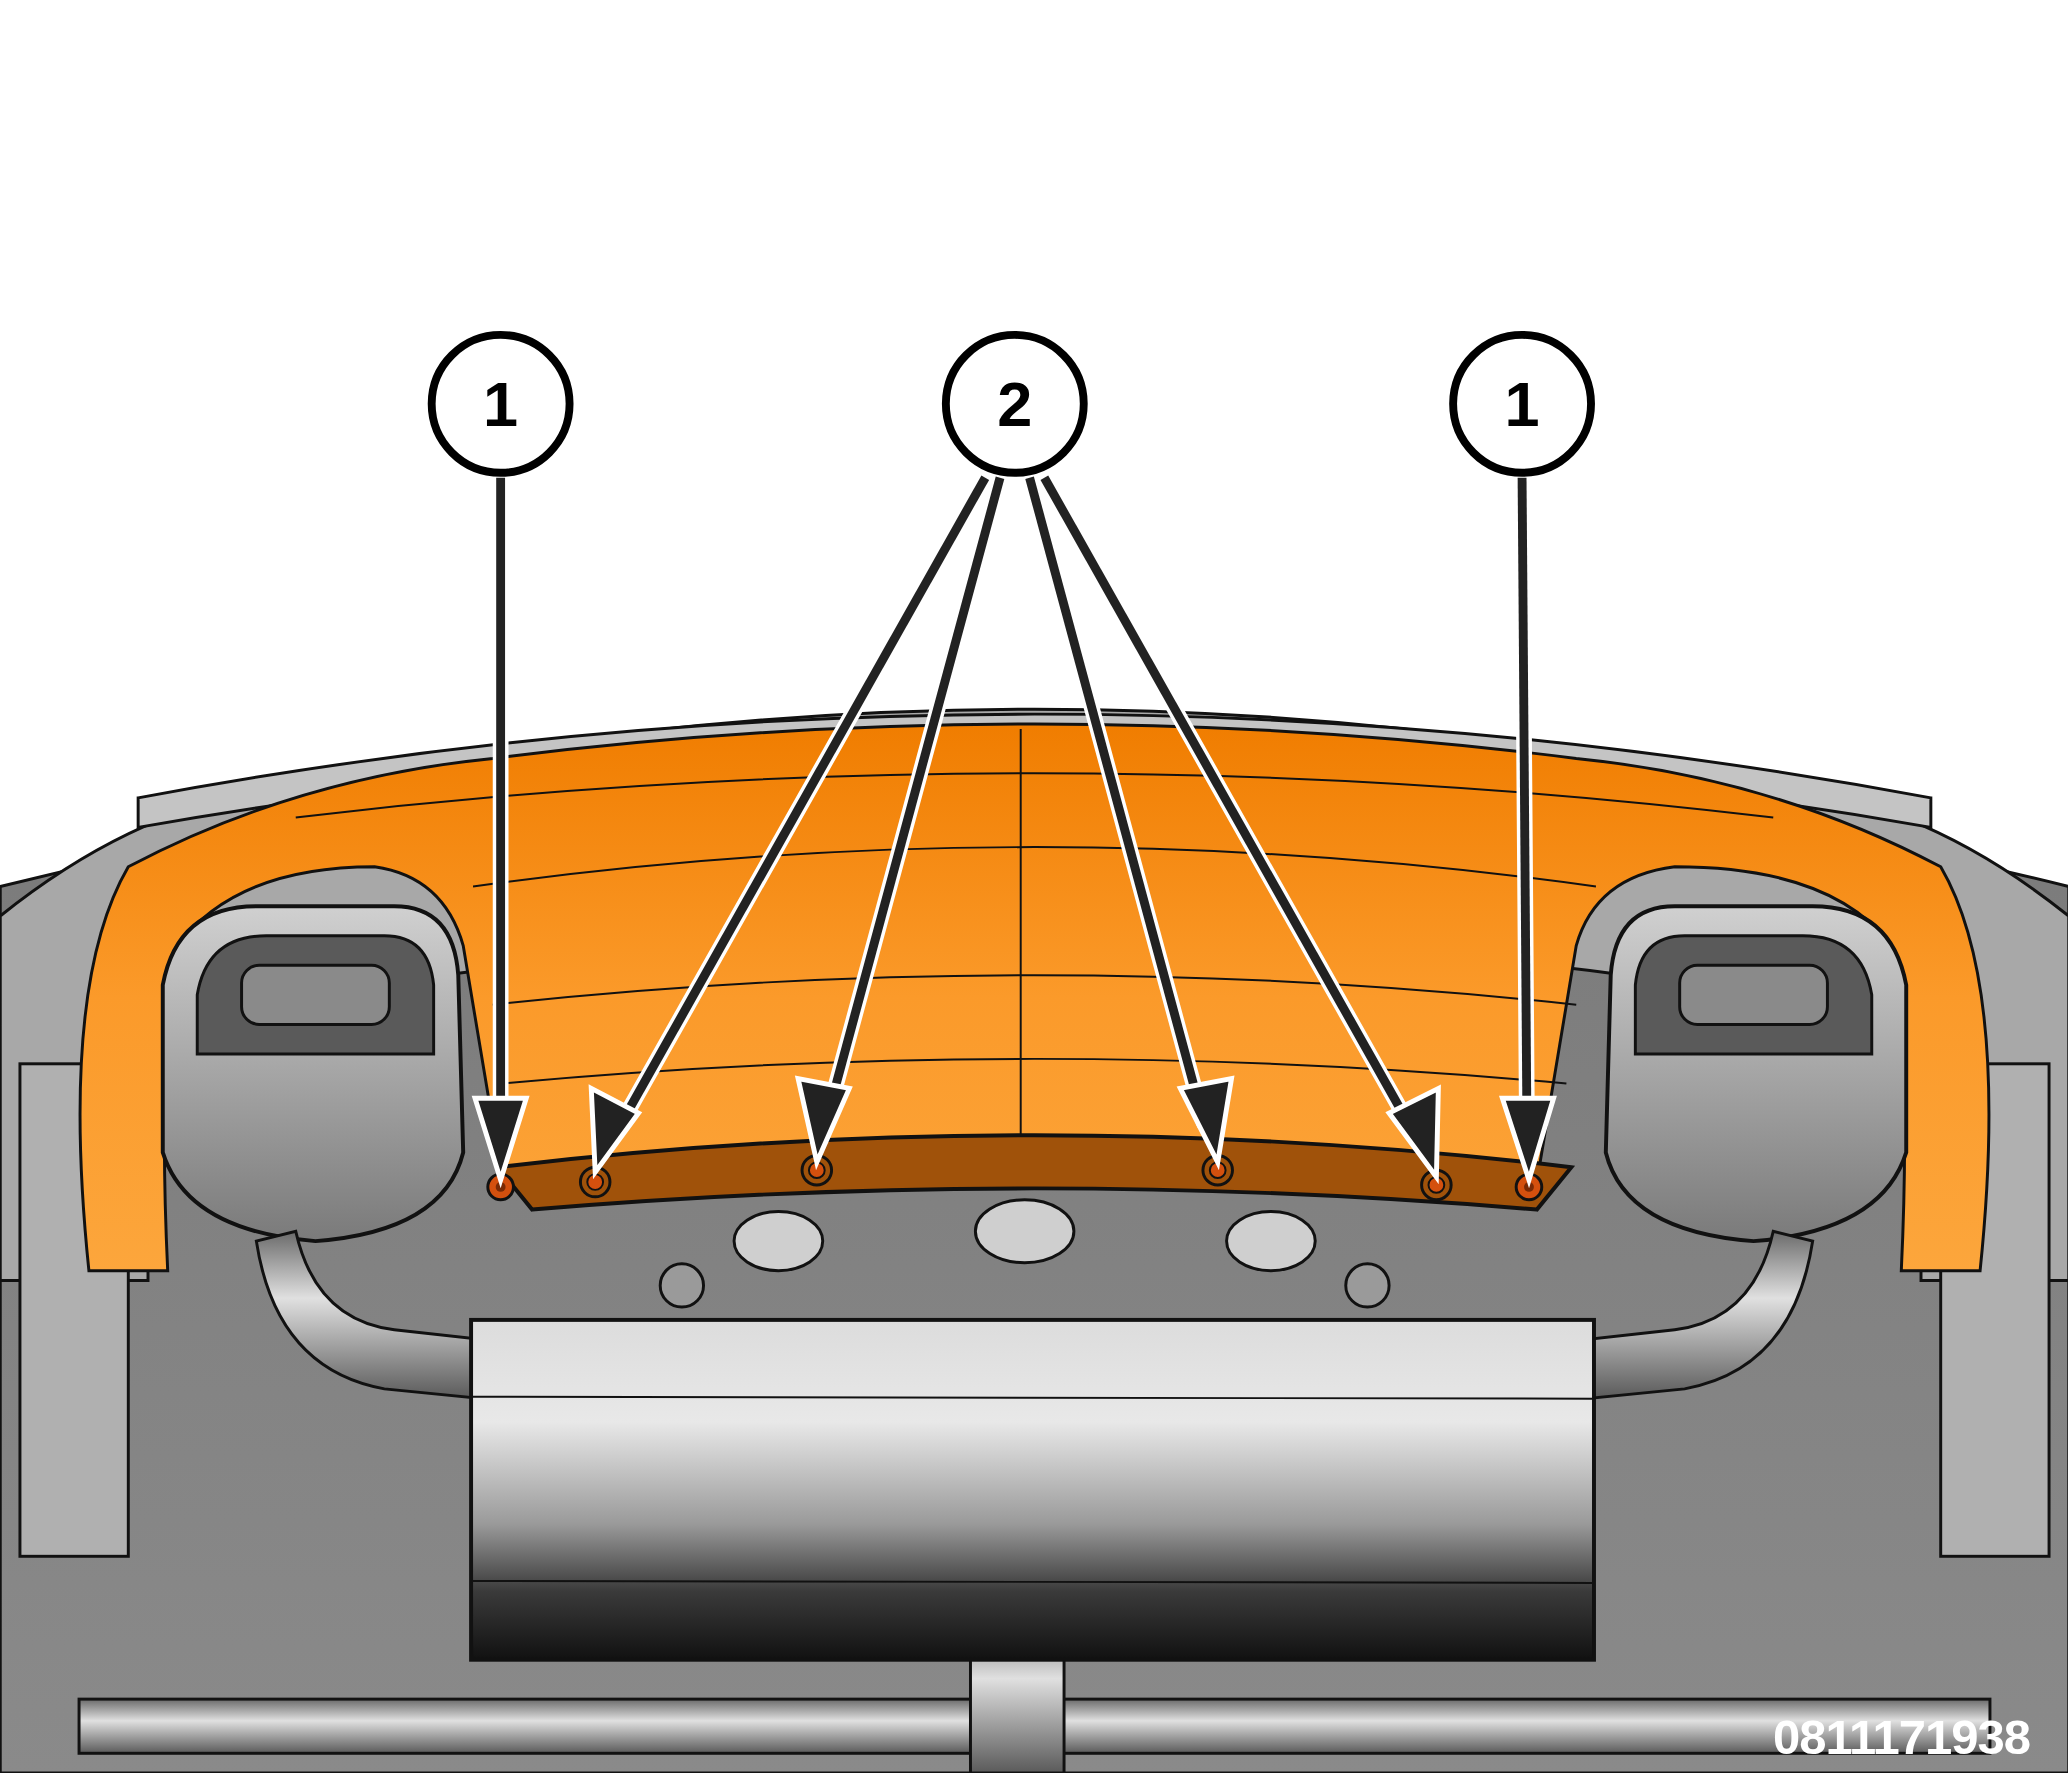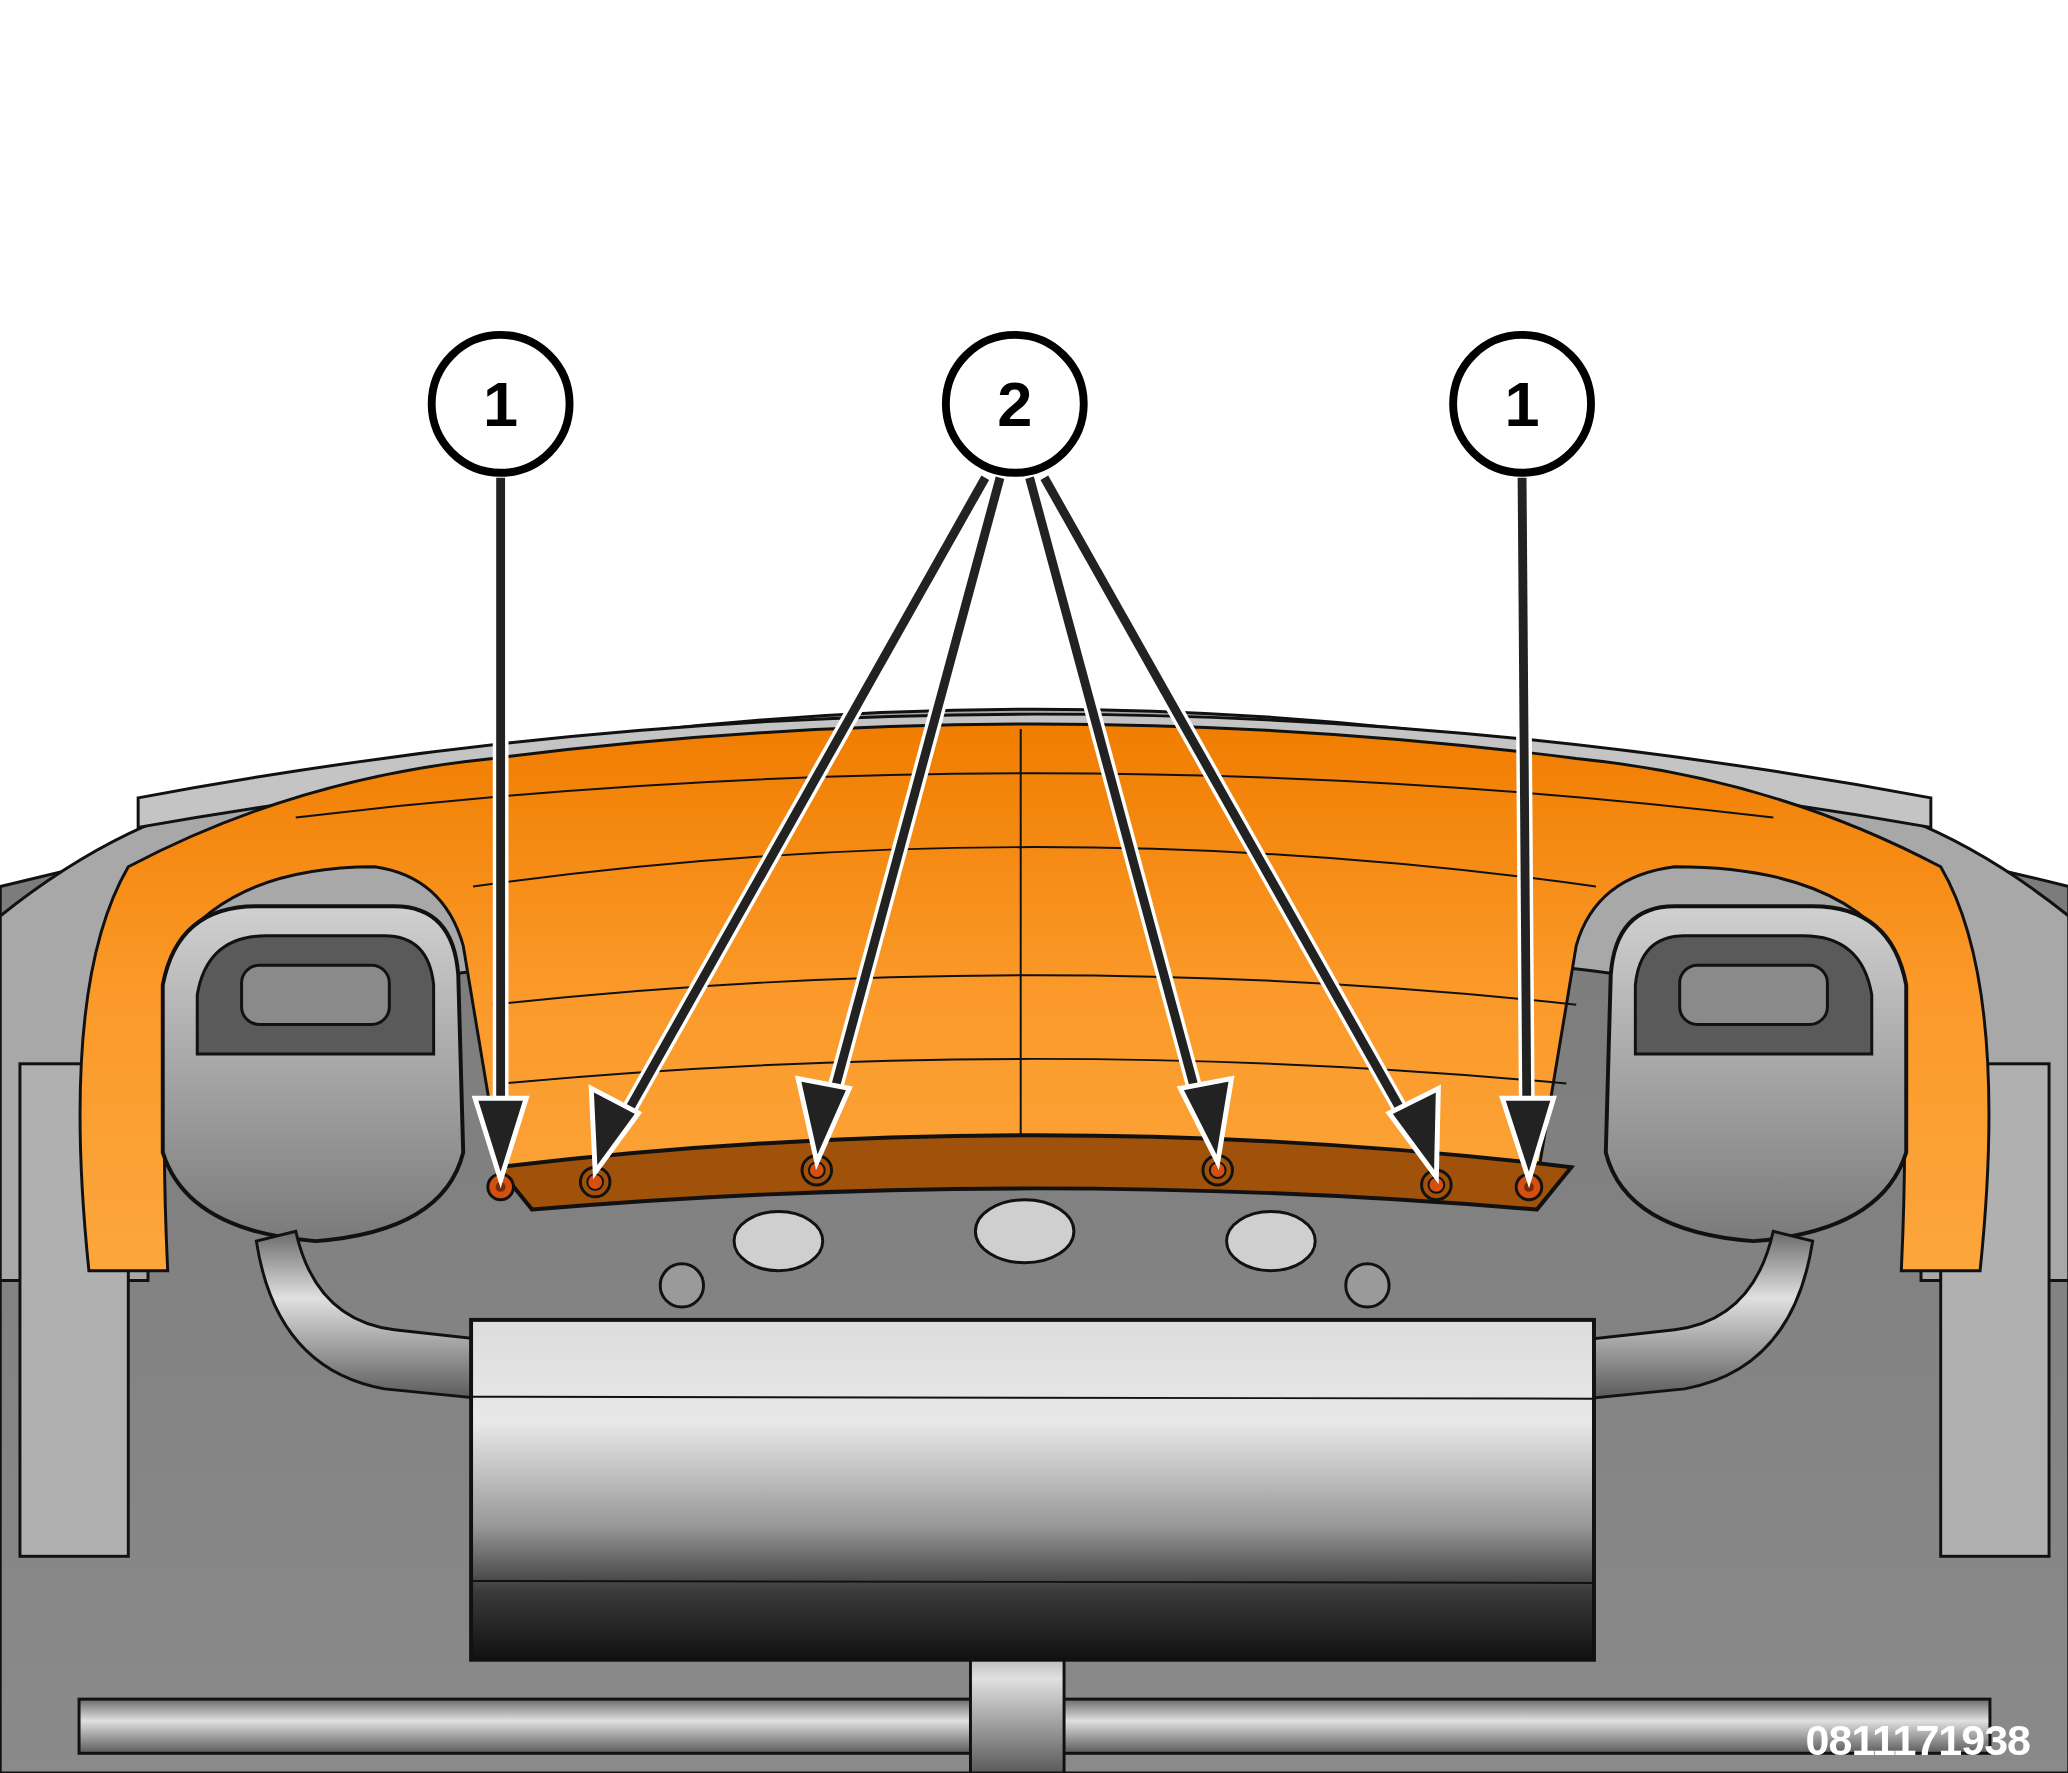--- a/index.html
+++ b/index.html
@@ -1,19 +1,19 @@
 <!DOCTYPE html>
 <html><head>
 <meta charset="utf-8">
 <style>
   html,body{margin:0;padding:0;background:#ffffff;}
   body{width:2069px;height:1773px;position:relative;overflow:hidden;font-family:"Liberation Sans",sans-serif;}
   #stage{position:absolute;left:0;top:0;width:2069px;height:1773px;}
   .callout-text{font-family:"Liberation Sans",sans-serif;font-weight:bold;font-size:64px;fill:#000;}
-  .fig-id{position:absolute;right:39px;bottom:7.9px;font-family:"Liberation Sans",sans-serif;font-weight:bold;font-size:43px;color:#ffffff;letter-spacing:-1px;}
+  .fig-id{position:absolute;right:39px;bottom:7.9px;font-family:"Liberation Sans",sans-serif;font-weight:bold;font-size:49px;color:#ffffff;letter-spacing:-1px;}
 </style>
 </head>
 <body>
 
 <div id="stage">
 <svg width="2069" height="1773" viewBox="0 0 2100 1800" xmlns="http://www.w3.org/2000/svg">
   <defs>
     <linearGradient id="orangeGrad" x1="0" y1="0" x2="0" y2="1">
       <stop offset="0" stop-color="#f07d00"></stop>
       <stop offset="0.5" stop-color="#fb9a2a"></stop>

